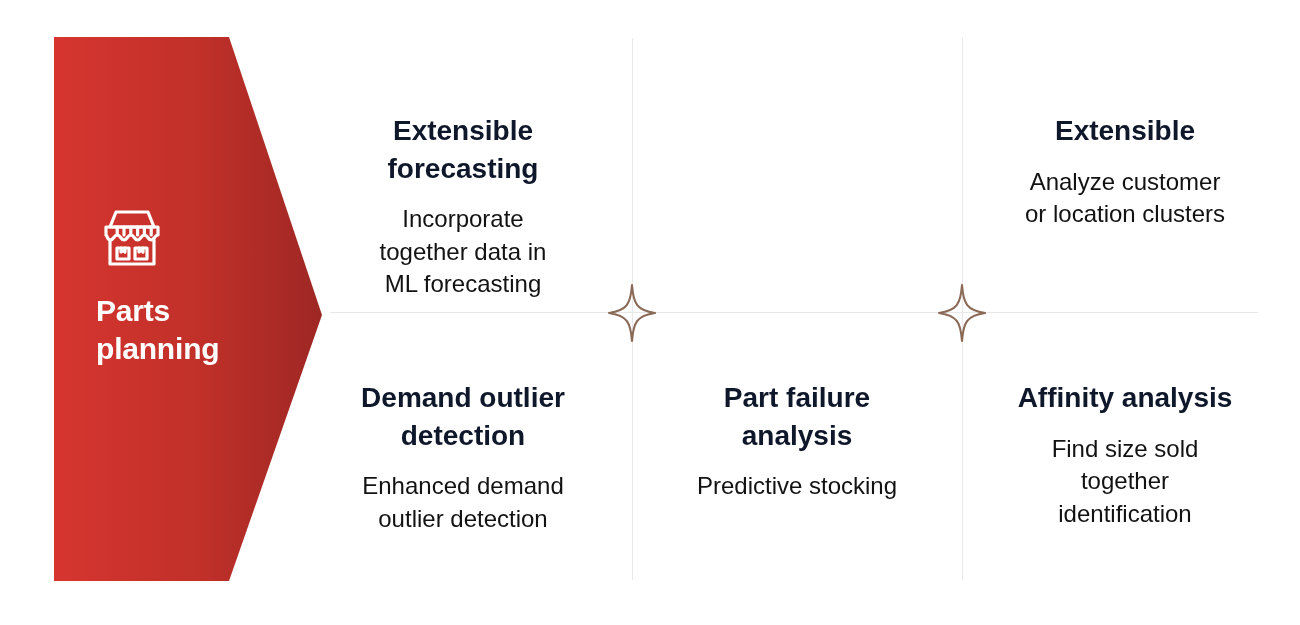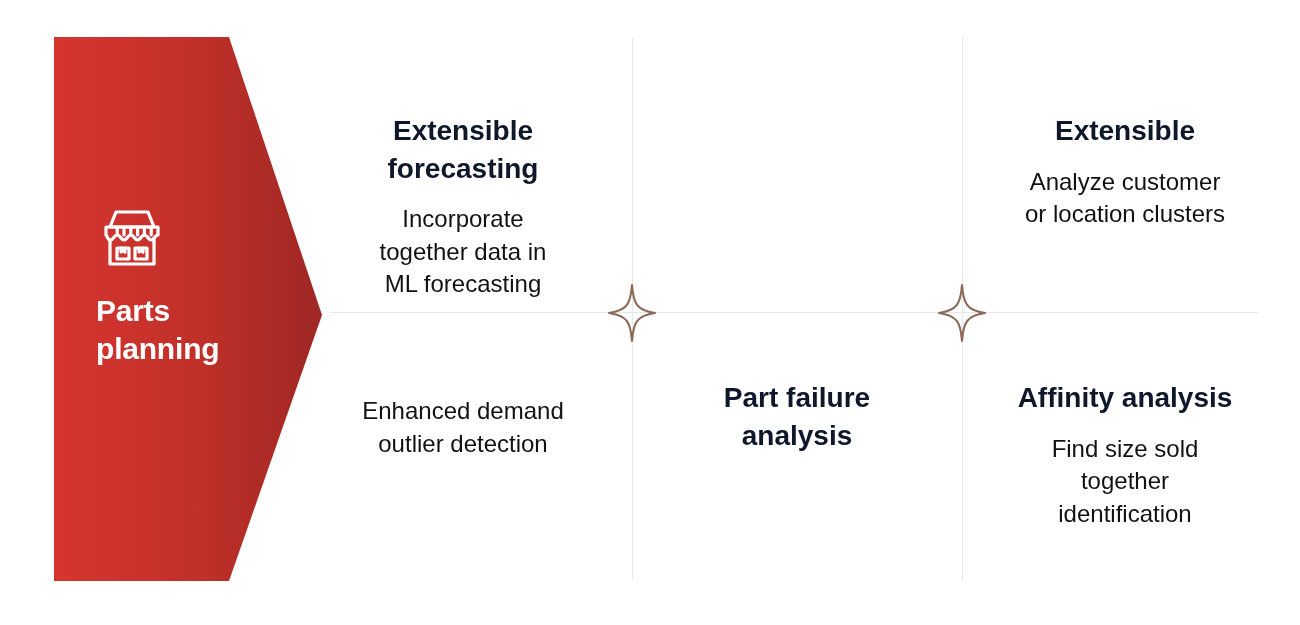--- a/index.html
+++ b/index.html
@@ -167,27 +167,30 @@
   </div>
 
   <div class="cell col-1 row-top">
     <p class="cell-title">Extensible
 forecasting</p>
     <p class="cell-body">Incorporate
 together data in
 ML forecasting</p>
   </div>
   <div class="cell col-1 row-bottom">
+    <p class="cell-title">Demand outlier
+detection</p>
     <p class="cell-body">Enhanced demand
 outlier detection</p>
   </div>
 
   <div class="cell col-2 row-bottom">
     <p class="cell-title">Part failure
 analysis</p>
+    <p class="cell-body">Predictive stocking</p>
   </div>
 
   <div class="cell col-3 row-top">
     <p class="cell-title">Extensible</p>
     <p class="cell-body">Analyze customer
 or location clusters</p>
   </div>
   <div class="cell col-3 row-bottom">
     <p class="cell-title">Affinity analysis</p>
     <p class="cell-body">Find size sold

